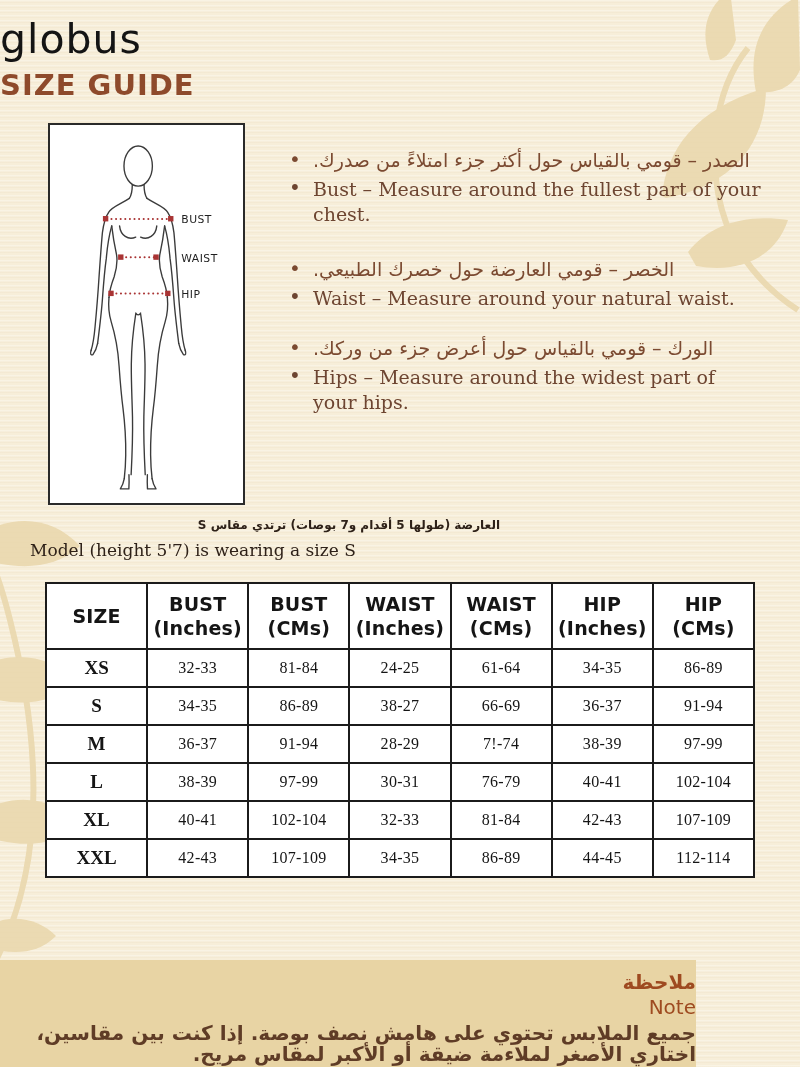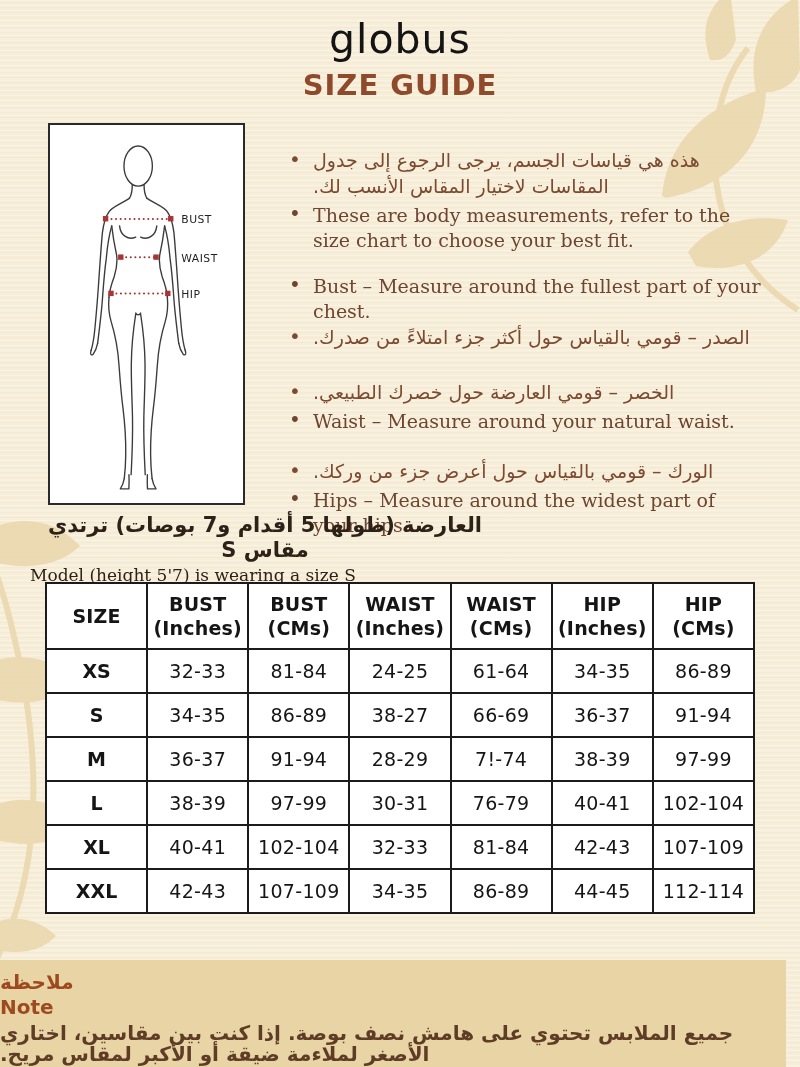--- a/index.html
+++ b/index.html
@@ -11,23 +11,23 @@
       rgba(236,223,196,0.28) 2px 3px,
       rgba(247,238,217,0) 3px 5px);
     font-family:"DejaVu Sans","Liberation Sans",sans-serif;
   }
   .decor{position:absolute;z-index:0;pointer-events:none;}
   .decor-tr{top:0;right:0;}
   .decor-left{top:470px;left:0;}
   .content{position:absolute;inset:0;z-index:1;}
 
   
-  .brand{position:absolute;top:16px;left:0;width:100%;text-align:center;
+  .brand{position:absolute;top:16px;left:0;width:100%;text-align:left;
     font-size:41px;line-height:46px;font-weight:500;color:#141414;letter-spacing:1px;}
-  .title{position:absolute;top:68px;left:0;width:100%;text-align:center;
+  .title{position:absolute;top:68px;left:0;width:100%;text-align:left;
     font-size:29px;line-height:34px;font-weight:800;color:#8e4a2b;letter-spacing:1px;}
 
   
   .figure-box{position:absolute;left:48px;top:123px;width:197px;height:382px;
     background:#ffffff;border:2px solid #2a2a2a;box-sizing:border-box;}
   .figure-box svg{display:block;width:100%;height:100%;}
 
   
   .bullets{position:absolute;left:286px;top:147px;width:478px;}
   .bullet-group{margin:0 0 21px 0;}
@@ -37,43 +37,43 @@
   .bullet-item::before{content:"\2022";position:absolute;left:3px;top:-1px;
     font-size:20px;color:#6d4531;}
   .bullet-item.ar{direction:rtl;text-align:left;unicode-bidi:plaintext;
     direction:rtl;font-size:19px;line-height:26px;color:#7b4a31;margin-bottom:4px;}
   .bullet-item.ar::before{color:#7b4a31;}
   .bullet-item.en{font-family:"DejaVu Serif","Liberation Serif",serif;
     font-size:19px;line-height:25px;color:#6d4531;}
 
   
   .model{position:absolute;left:30px;top:513px;width:470px;}
-  .model .ar{direction:rtl;text-align:center;font-size:21px;line-height:25px;
+  .model .ar{direction:rtl;text-align:right;font-size:12px;line-height:25px;
     font-weight:600;color:#2e2118;}
   .model .en{font-family:"DejaVu Serif","Liberation Serif",serif;
     font-size:17px;line-height:25px;color:#2e2118;}
 
   
   .size-table{position:absolute;left:45px;top:582px;width:710px;
     border-collapse:collapse;table-layout:fixed;background:#ffffff;}
   .size-table th,.size-table td{border:2.5px solid #1b1b1b;text-align:center;
     vertical-align:middle;padding:0;color:#151515;}
   .size-table thead tr.r-en th{height:64px;font-size:19px;font-weight:700;letter-spacing:.2px;}
   .size-table thead tr.r-en th div{line-height:24px;}
   .size-table thead tr.r-ar th{height:45px;font-size:15px;font-weight:700;
     direction:rtl;line-height:19px;}
-  .size-table tbody tr{height:44px;}
+  .size-table tbody tr{height:38px;font-family:Liberation Serif, serif;}
   .size-table tbody th{font-size:19px;font-weight:700;}
-  .size-table tbody td{font-size:19px;font-weight:500;letter-spacing:.3px;text-align:center;}
-
-  
-  .note{position:absolute;left:0;top:960px;width:786px;height:107px;
-    background:#e8d4a4;text-align:left;box-sizing:border-box;padding-top:9px;}
+  .size-table tbody td{font-size:16px;font-weight:500;letter-spacing:.3px;text-align:center;}
+
+  
+  .note{position:absolute;left:0;top:960px;width:696px;height:107px;
+    background:#e8d4a4;text-align:right;box-sizing:border-box;padding-top:9px;}
   .note .t-ar{font-size:20px;font-weight:700;color:#9e4a20;line-height:26px;}
-  .note .t-en{font-size:20px;font-weight:700;color:#9e4a20;line-height:25px;}
+  .note .t-en{font-size:20px;font-weight:400;color:#9e4a20;line-height:25px;}
   .note .x-ar{direction:rtl;font-size:20px;font-weight:700;color:#5f3c26;line-height:21px;margin-top:3px;}
   .note .x-en{font-size:16.5px;color:#6f4730;line-height:22px;}
 </style>
 </head>
 <body>
 
 <div class="page">
 
   <svg class="decor decor-tr" width="230" height="320" viewBox="0 0 230 320">
     <g fill="#ead8ae" opacity="0.9">
@@ -141,27 +141,23 @@
         </g>
         <g font-family="DejaVu Sans, Liberation Sans, sans-serif" font-size="11" fill="#1f1f1f" letter-spacing="0.5">
           <text x="134" y="98.5">BUST</text>
           <text x="134" y="137.5">WAIST</text>
           <text x="134" y="174.5">HIP</text>
         </g>
       </svg>
     </div>
 
     <div class="bullets">
-      <div class="bullet-group g1">
-        <div class="bullet-item ar">هذه هي قياسات الجسم، يرجى الرجوع إلى جدول المقاسات لاختيار المقاس الأنسب لك.</div>
-        <div class="bullet-item en">These are body measurements, refer to the size chart to choose your best fit.</div>
-      </div>
       <div class="bullet-group g2">
+        <div class="bullet-item ar">الصدر – قومي بالقياس حول أكثر جزء امتلاءً من صدرك.</div>
         <div class="bullet-item en">Bust – Measure around the fullest part of your chest.</div>
-        <div class="bullet-item ar">الصدر – قومي بالقياس حول أكثر جزء امتلاءً من صدرك.</div>
       </div>
       <div class="bullet-group g3">
         <div class="bullet-item ar">الخصر – قومي العارضة حول خصرك الطبيعي.</div>
         <div class="bullet-item en">Waist – Measure around your natural waist.</div>
       </div>
       <div class="bullet-group g4">
         <div class="bullet-item ar">الورك – قومي بالقياس حول أعرض جزء من وركك.</div>
         <div class="bullet-item en">Hips – Measure around the widest part of your hips.</div>
       </div>
     </div>

